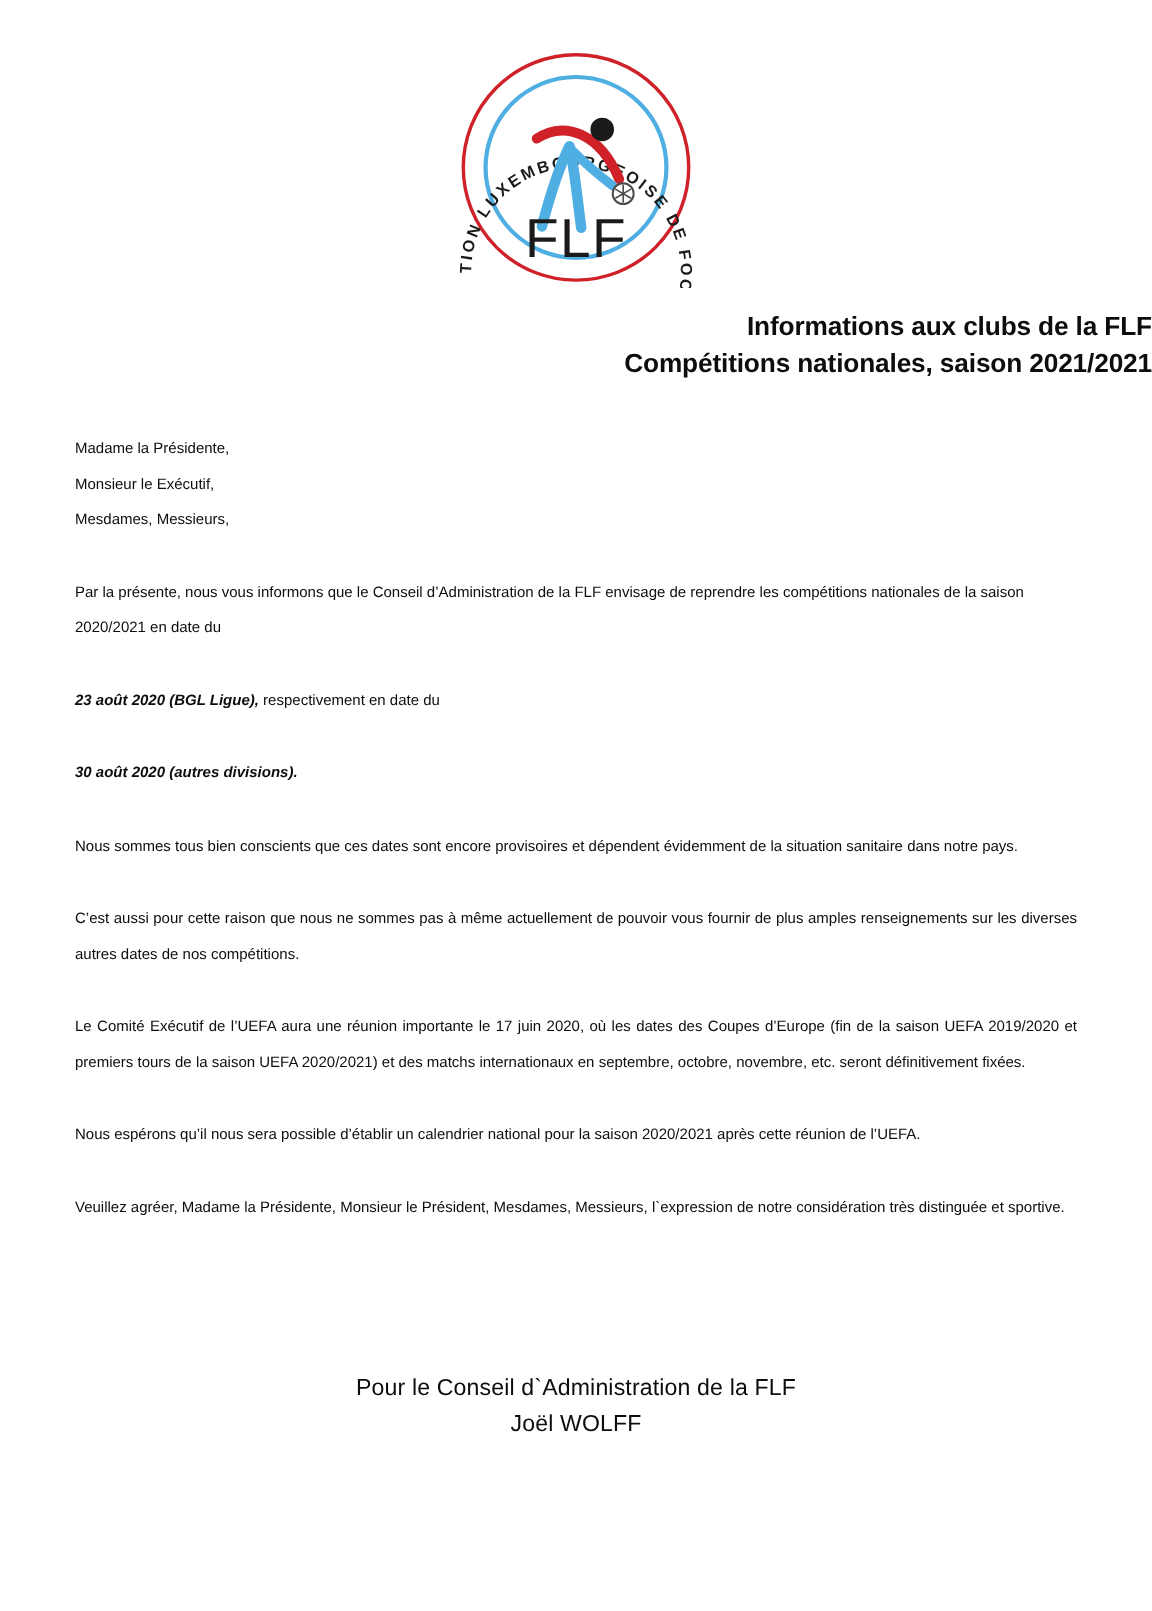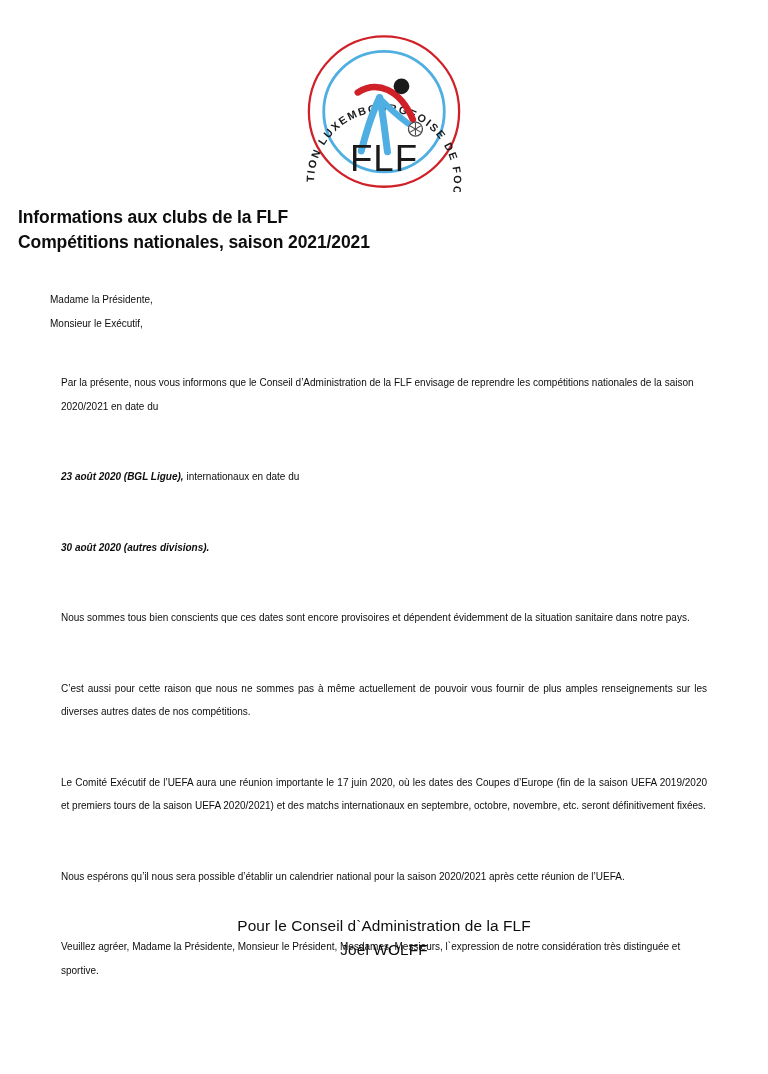--- a/index.html
+++ b/index.html
@@ -34,45 +34,45 @@
   }
   .logo {
     width: 176px;
     height: 166px;
     display: block;
   }
 
   
   .doc-title {
     position: absolute;
-    left: 18px;
+    left: 4px;
     right: 0;
     top: 205px;
-    text-align: left;
+    text-align: right;
     font-weight: 700;
     font-size: 17.5px;
     line-height: 25px;
     letter-spacing: -0.1px;
   }
   .doc-title .tline { display: block; }
 
   
   .body-area {
     position: absolute;
     left: 50px;
     top: 288px;
     width: 668px;
     font-size: 10px;
     line-height: 23.5px;
   }
   .salutation { margin: 0 0 0 0; }
   .salutation .sline { display: block; }
 
   p.para {
-    margin: 11px;
+    margin: 0;
     padding: 0;
   }
   .gap-m  { height: 25px; }
 
   .justify { text-align: justify; text-align-last: left; }
   .left    { text-align: left; }
 
   .datehl {
     font-weight: 700;
     font-style: italic;
@@ -134,29 +134,30 @@
   <div class="doc-title">
     <span class="tline">Informations aux clubs de la FLF</span>
     <span class="tline">Compétitions nationales, saison 2021/2021</span>
   </div>
 
   <div class="body-area">
 
     <div class="salutation">
       <span class="sline">Madame la Présidente,</span>
       <span class="sline">Monsieur le Exécutif,</span>
+      <span class="sline">Mesdames, Messieurs,</span>
     </div>
 
     <div class="gap-m"></div>
 
     <p class="para left">Par la présente, nous vous informons que le Conseil d’Administration de la FLF envisage de reprendre les compétitions nationales de la saison 2020/2021 en date du</p>
 
     <div class="gap-m"></div>
 
-    <p class="para left"><span class="datehl">23 août 2020 (BGL Ligue),</span><span> internationaux en date du</span></p>
+    <p class="para left"><span class="datehl">23 août 2020 (BGL Ligue),</span><span> respectivement en date du</span></p>
 
     <div class="gap-m"></div>
 
     <p class="para left"><span class="datehl">30 août 2020 (autres divisions).</span></p>
 
     <div class="gap-m"></div>
 
     <p class="para left">Nous sommes tous bien conscients que ces dates sont encore provisoires et dépendent évidemment de la situation sanitaire dans notre pays.</p>
 
     <div class="gap-m"></div>

